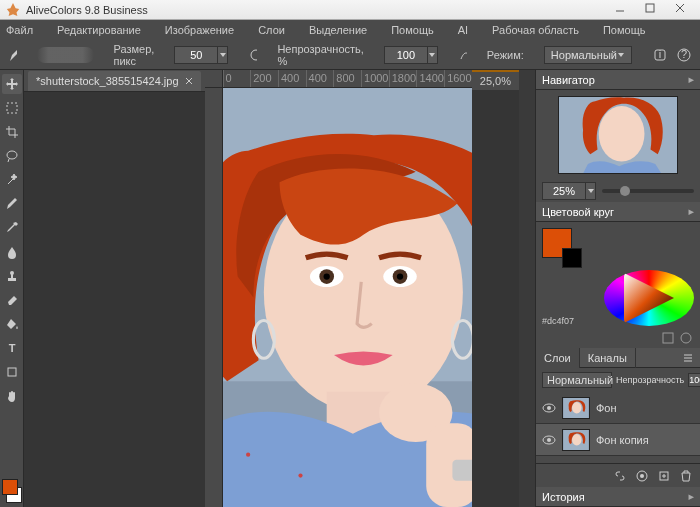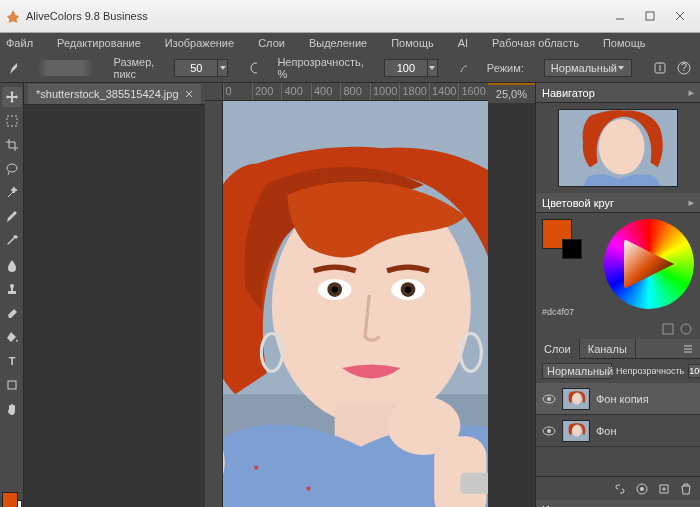--- a/index.html
+++ b/index.html
@@ -1,17 +1,17 @@
 <!DOCTYPE html>
 <html><head>
 <meta charset="utf-8">
 <style>
 * { margin:0; padding:0; box-sizing:border-box; font-family:Arial,sans-serif; font-size:11px; user-select:none; }
 body { width:700px; height:507px; background:#3a3a3a; color:#ddd; overflow:hidden; }
-.titlebar { height:20px; background:linear-gradient(#f5f5f5,#e8e8e8); display:flex; align-items:center; padding:16px 6px; color:#333; border-bottom:1px solid #aaa; }
+.titlebar { height:20px; background:linear-gradient(#f5f5f5,#e8e8e8); display:flex; align-items:flex-end; padding:3px 6px; color:#333; border-bottom:1px solid #aaa; }
 .titlebar .logo { width:14px; height:14px; margin-right:6px; }
 .titlebar .title { flex:1; font-size:11px; }
 .winbtns { display:flex; gap:2px; }
 .winbtn { width:28px; height:16px; display:flex; align-items:center; justify-content:center; color:#555; }
 .winbtn svg { width:10px; height:10px; }
 .menubar { height:20px; background:#4a4a4a; display:flex; align-items:center; padding:0 6px; gap:24px; color:#ccc; }
 .menubar span { font-size:11px; }
 .toolbar { height:30px; background:#4a4a4a; display:flex; align-items:center; padding:0 8px; gap:20px; border-bottom:1px solid #2a2a2a; }
 .brush-preview { width:100px; height:16px; background:linear-gradient(90deg,transparent,#888 20%,#888 80%,transparent); border-radius:8px; opacity:0.4; }
 .tool-label { color:#ccc; font-size:11px; }
@@ -30,30 +30,30 @@
 .canvas-area { flex:1; background:#353535; display:flex; flex-direction:row; }
 .tabbar { height:22px; background:#4a4a4a; display:flex; align-items:center; padding:0 4px; border-bottom:1px solid #2a2a2a; }
 .doc-tab { height:20px; background:#5a5a5a; padding:0 8px; display:flex; align-items:center; gap:6px; border-radius:2px 2px 0 0; }
 .canvas { flex:1; position:relative; overflow:hidden; }
 .ruler-h { position:absolute; top:0; left:18px; right:0; height:18px; background:#4a4a4a; border-bottom:1px solid #2a2a2a; display:flex; font-size:8px; color:#999; }
 .ruler-h div { width:60px; border-left:1px solid #666; padding-left:2px; padding-top:2px; }
 .ruler-v { position:absolute; top:18px; left:0; bottom:0; width:18px; background:#4a4a4a; border-right:1px solid #2a2a2a; }
 .ruler-corner { position:absolute; top:0; left:0; width:18px; height:18px; background:#4a4a4a; border-right:1px solid #2a2a2a; border-bottom:1px solid #2a2a2a; }
 .image-viewport { position:absolute; top:18px; left:18px; right:0; bottom:0; overflow:hidden; background:#9aa8b8; }
 .statusbar { height:20px; background:#4a4a4a; display:flex; align-items:center; padding:0 8px; color:#ccc; border-top:2px solid #a16207; }
-.right-panel { width:165px; background:#4a4a4a; border-left:1px solid #2a2a2a; display:flex; flex-direction:column; }
+.right-panel { width:165px; background:#4a4a4a; border-left:1px solid #2a2a2a; display:flex; flex-direction:column;margin-left:16px; }
 .panel-header { height:20px; background:#535353; display:flex; align-items:center; padding:0 6px; color:#fff; font-size:11px; border-bottom:1px solid #2a2a2a; justify-content:space-between; }
 .panel-header .panel-toggle { color:#aaa; }
 .nav-preview { height:90px; padding:6px; display:flex; align-items:center; justify-content:center; }
 .nav-img { width:120px; height:78px; background:#8fa0b5; position:relative; border:1px solid #222; }
 .nav-zoom { height:22px; display:flex; align-items:center; padding:0 6px; gap:6px; }
 .nav-zoom .num-input { width:44px; }
 .slider { flex:1; height:4px; background:#333; position:relative; border-radius:2px; }
 .slider .thumb { position:absolute; width:10px; height:10px; background:#888; border-radius:50%; top:-3px; left:20%; }
-.color-wheel-area { height:110px; padding:6px; display:flex; gap:8px; position:relative; }
+.color-wheel-area { height:110px; padding:6px; display:flex; gap:8px; position:relative;flex-direction:column; }
 .color-swatch-big { width:30px; height:30px; background:#dc4f07; border:1px solid #222; }
 .color-swatch-small { width:20px; height:20px; background:#000; border:1px solid #222; position:relative; }
 .hex-label { position:absolute; bottom:6px; left:6px; font-size:9px; color:#ccc; }
 .wheel { width:90px; height:90px; border-radius:50%; background:conic-gradient(red,yellow,lime,cyan,blue,magenta,red); position:relative; margin-left:auto; display:flex; align-items:center; justify-content:center; }
 .wheel .tri { width:50px; height:50px; background:linear-gradient(135deg,#fff,#dc4f07,#000); clip-path:polygon(100% 50%,0 0,0 100%); border-radius:4px; }
 .wheel-footer { height:16px; display:flex; justify-content:flex-end; padding:0 6px; gap:4px; }
 .wheel-footer div { width:14px; height:14px; }
 .layer-tabs { height:20px; background:#535353; display:flex; align-items:center; border-bottom:1px solid #2a2a2a; }
 .layer-tab { padding:0 8px; height:20px; display:flex; align-items:center; border-right:1px solid #333; }
 .layer-tab.active { background:#4a4a4a; }
@@ -332,20 +332,33 @@
     <div class="nav-preview">
       <div class="nav-img">
         <svg width="100%" height="100%" viewBox="0 0 490 400" preserveAspectRatio="xMidYMid slice">
           <rect width="490" height="400" fill="#9db0c4"></rect>
           <ellipse cx="260" cy="195" rx="95" ry="115" fill="#f4d5c4"></ellipse>
           <path fill="#c23a0e" d="M150 60 C120 60 90 110 100 180 C95 220 110 260 130 280 L160 260 C150 200 160 140 200 100 C240 60 300 60 340 100 C380 140 390 200 380 260 L410 280 C430 240 440 180 420 120 C400 70 340 40 270 45 C220 40 180 50 150 60 Z"></path>
           <path fill="#7d9fd4" d="M80 400 L120 320 C160 300 210 310 250 330 C290 310 350 300 400 320 L450 400 Z"></path>
         </svg>
       </div>
     </div>
+    <div class="nav-zoom">
+      <div style="display:flex">
+        <div class="num-input">25%</div>
+        <div class="dropdown-arrow">
+            <svg width="8" height="8" viewBox="0 0 8 8">
+              <path fill="#ccc" d="M1 2l3 4 3-4z"></path>
+            </svg>
+          </div>
+      </div>
+      <div class="slider">
+          <div class="thumb"></div>
+        </div>
+    </div>
 
     <div class="panel-header">
       <span>Цветовой круг</span>
       <span class="panel-toggle">▸</span>
     </div>
     <div class="color-wheel-area">
       <div>
         <div style="position:relative;width:34px;height:34px">
           <div class="color-swatch-big"></div>
           <div class="color-swatch-small" style="position:absolute;bottom:-6px;right:-6px"></div>
@@ -386,48 +399,48 @@
       <div class="select-small">
         <span>Нормальный</span>
         <svg width="6" height="6" viewBox="0 0 8 8">
             <path fill="#ccc" d="M1 2l3 4 3-4z"></path>
           </svg>
       </div>
       <span style="font-size:9px">Непрозрачность</span>
       <div class="num-input" style="width:30px;height:14px;font-size:9px">100</div>
     </div>
     <div class="layer-list">
+      <div class="layer-row">
+        <svg class="eye" viewBox="0 0 14 14">
+            <ellipse cx="7" cy="7" rx="6" ry="4" fill="none" stroke="#ccc"></ellipse>
+            <circle cx="7" cy="7" r="2" fill="#ccc"></circle>
+          </svg>
+        <div class="layer-thumb">
+            <svg width="100%" height="100%" viewBox="0 0 490 400">
+              <rect width="490" height="400" fill="#9db0c4"></rect>
+              <ellipse cx="260" cy="195" rx="95" ry="115" fill="#f4d5c4"></ellipse>
+              <path fill="#c23a0e" d="M150 60C120 60 90 110 100 180C95 220 110 260 130 280L160 260C150 200 160 140 200 100C240 60 300 60 340 100C380 140 390 200 380 260L410 280C430 240 440 180 420 120C400 70 340 40 270 45C220 40 180 50 150 60Z"></path>
+            </svg>
+          </div>
+        <span>Фон</span>
+      </div>
       <div class="layer-row selected">
         <svg class="eye" viewBox="0 0 14 14">
             <ellipse cx="7" cy="7" rx="6" ry="4" fill="none" stroke="#ccc"></ellipse>
             <circle cx="7" cy="7" r="2" fill="#ccc"></circle>
           </svg>
         <div class="layer-thumb">
             <svg width="100%" height="100%" viewBox="0 0 490 400">
               <rect width="490" height="400" fill="#9db0c4"></rect>
               <ellipse cx="260" cy="195" rx="95" ry="115" fill="#f4d5c4"></ellipse>
               <path fill="#c23a0e" d="M150 60C120 60 90 110 100 180C95 220 110 260 130 280L160 260C150 200 160 140 200 100C240 60 300 60 340 100C380 140 390 200 380 260L410 280C430 240 440 180 420 120C400 70 340 40 270 45C220 40 180 50 150 60Z"></path>
             </svg>
           </div>
         <span>Фон копия</span>
       </div>
-      <div class="layer-row">
-        <svg class="eye" viewBox="0 0 14 14">
-            <ellipse cx="7" cy="7" rx="6" ry="4" fill="none" stroke="#ccc"></ellipse>
-            <circle cx="7" cy="7" r="2" fill="#ccc"></circle>
-          </svg>
-        <div class="layer-thumb">
-            <svg width="100%" height="100%" viewBox="0 0 490 400">
-              <rect width="490" height="400" fill="#9db0c4"></rect>
-              <ellipse cx="260" cy="195" rx="95" ry="115" fill="#f4d5c4"></ellipse>
-              <path fill="#c23a0e" d="M150 60C120 60 90 110 100 180C95 220 110 260 130 280L160 260C150 200 160 140 200 100C240 60 300 60 340 100C380 140 390 200 380 260L410 280C430 240 440 180 420 120C400 70 340 40 270 45C220 40 180 50 150 60Z"></path>
-            </svg>
-          </div>
-        <span>Фон</span>
-      </div>
     </div>
     <div class="layer-footer">
       <div>
           <svg width="14" height="14" viewBox="0 0 14 14">
             <path stroke="#ccc" fill="none" d="M5 7a2 2 0 010-4h2M9 7a2 2 0 010 4H7"></path>
           </svg>
         </div>
       <div>
           <svg width="14" height="14" viewBox="0 0 14 14">
             <circle cx="7" cy="7" r="5" fill="none" stroke="#ccc"></circle>

